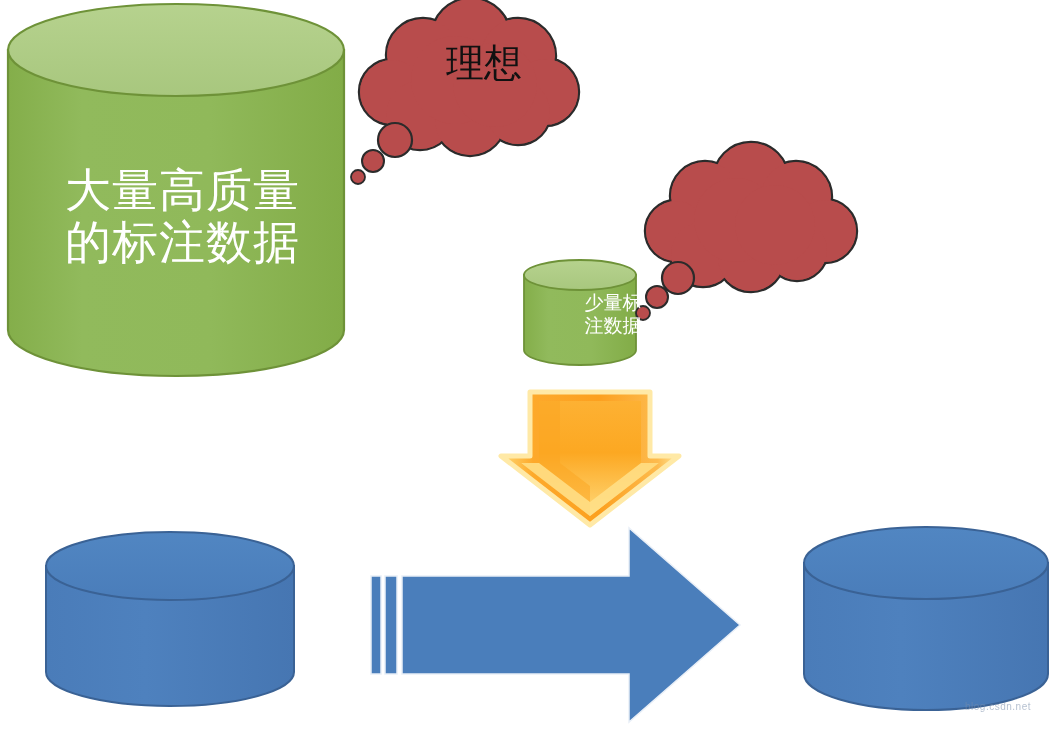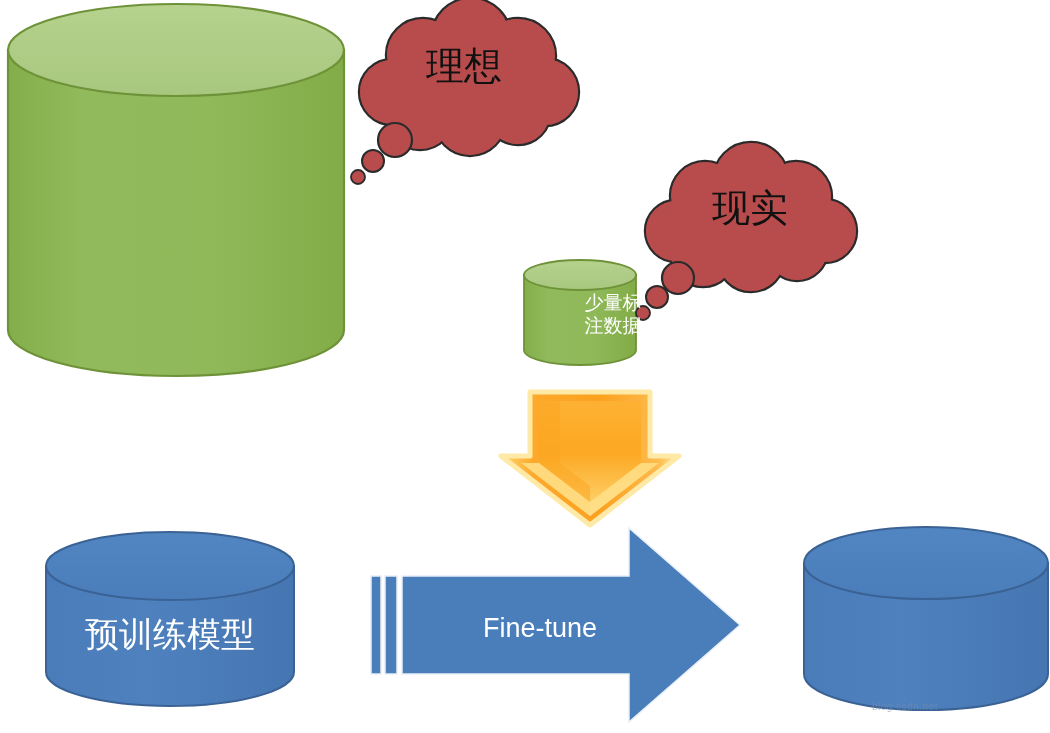--- a/index.html
+++ b/index.html
@@ -52,23 +52,24 @@
     line-height: 1.2;
     margin-left: 32px;
   }
   
   .lbl-bubble {
     color: #111111;
     font-size: 38px;
     font-family: "DejaVu Serif", "Liberation Serif", serif;
   }
   .lbl-bubble-ideal {
-    left: 379px;
+    left: 399px;
     top: 45px;
     width: 170px;
+    font-family: Liberation Mono, monospace;
   }
   .lbl-bubble-reality {
     left: 665px;
     top: 187px;
     width: 170px;
   }
   
   .lbl-blue {
     color: #ffffff;
     font-family: "DejaVu Sans", "Liberation Sans", sans-serif;
@@ -89,27 +90,27 @@
     left: 425px;
     top: 613px;
     width: 230px;
     font-size: 27px;
     color: #ffffff;
     font-family: "Liberation Sans", "DejaVu Sans", sans-serif;
   }
   
   .watermark {
     position: absolute;
-    left: 872px;
+    left: 906px;
     top: 701px;
     width: 125px;
     font-size: 10px;
     color: rgba(120,140,170,0.55);
     letter-spacing: .5px;
-    text-align: left;
+    text-align: right;
     font-family: "Liberation Sans", "DejaVu Sans", sans-serif;
     pointer-events: none;
   }
 </style>
 </head>
 <body>
 
 <div id="canvas">
 
   <svg class="layer" viewBox="0 0 1050 733" xmlns="http://www.w3.org/2000/svg">
@@ -254,28 +255,27 @@
     <g>
 
       <rect x="371" y="576" width="10" height="98" fill="#4A7EBB" stroke="#E9EFF7" stroke-width="1.5"></rect>
 
       <rect x="385" y="576" width="12" height="98" fill="#4A7EBB" stroke="#E9EFF7" stroke-width="1.5"></rect>
 
       <path d="M 402 576 L 629 576 L 629 528 L 740 625 L 629 722 L 629 674 L 402 674 Z" fill="#4A7EBB" stroke="#E9EFF7" stroke-width="1.5" stroke-linejoin="miter"></path>
     </g>
   </svg>
 
+  <div class="txt lbl-big-green">大量高质量
+的标注数据</div>
 
   <div class="txt lbl-small-green">少量标
 注数据</div>
 
   <div class="txt lbl-bubble lbl-bubble-ideal">理想</div>
 
-  <div class="txt lbl-bubble lbl-bubble-reality">现实</div>
-
-  <div class="txt lbl-blue lbl-pretrained">预训练模型</div>
-
-
-  <div class="txt lbl-finetune">Fine-tune</div>
+
+
+
 
   <div class="watermark">blog.csdn.net</div>
 
 </div>
 
 </body></html>

